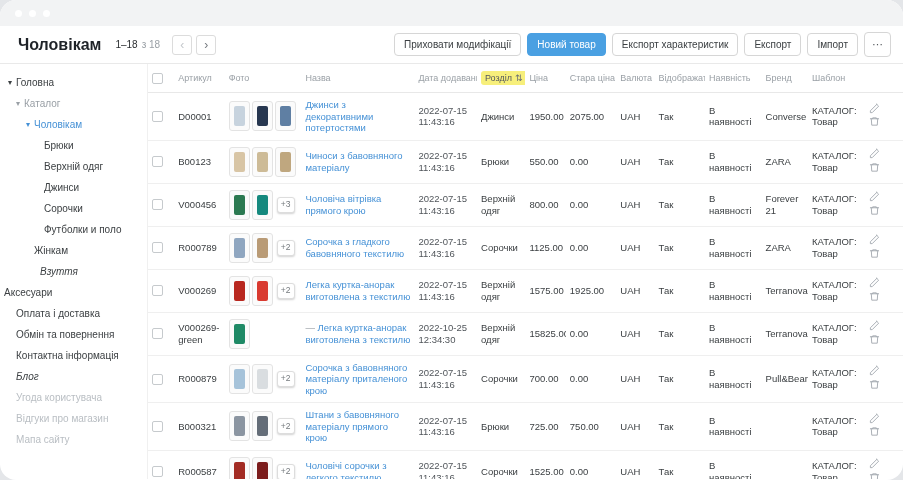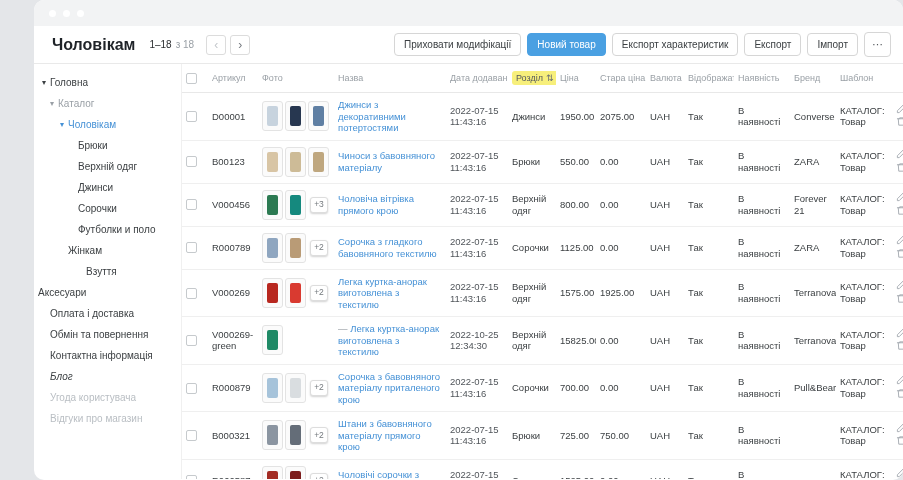--- a/index.html
+++ b/index.html
@@ -11,23 +11,22 @@
   html,body{width:903px;height:480px;margin:0;padding:0;}
   body{
     background:#e4e6e9;
     font-family:"Liberation Sans","DejaVu Sans",sans-serif;
     color:#3c4043;
     overflow:hidden;
   }
   .window{
     position:absolute;inset:0;
     background:#fff;
-    border-radius:10px;
+    border-radius:16px;
     overflow:hidden;
-    margin-left:34px;
   }
   
   .titlebar{
     height:26px;background:#f2f3f4;
     display:flex;align-items:center;padding-left:15px;gap:7px;
   }
   .dot{width:7px;height:7px;border-radius:50%;background:#fff;}
   
   .toolbar{
     height:38px;background:#fff;border-bottom:1px solid #e9e9e9;
@@ -166,21 +165,21 @@
     <span>Сорочки</span>
   </div>
         <div class="side-item" style="padding-left: 44px;">
 
     <span>Футболки и поло</span>
   </div>
         <div class="side-item" style="padding-left: 34px;">
 
     <span>Жінкам</span>
   </div>
-        <div class="side-item" style="padding-left: 52px;">
+        <div class="side-item" style="padding-left: 40px; font-style: italic;">
 
     <span>Взуття</span>
   </div>
         <div class="side-item" style="">
 
     <span>Аксесуари</span>
   </div>
         <div class="side-item" style="padding-left: 16px;">
 
     <span>Оплата і доставка</span>
@@ -197,20 +196,24 @@
 
     <span>Блог</span>
   </div>
         <div class="side-item disabled" style="padding-left: 16px;">
 
     <span>Угода користувача</span>
   </div>
         <div class="side-item disabled" style="padding-left: 16px;">
 
     <span>Відгуки про магазин</span>
+  </div>
+        <div class="side-item disabled" style="padding-left: 16px;">
+
+    <span>Мапа сайту</span>
   </div>
       </div>
 
     <div class="main">
       <table>
         <colgroup>
           <col style="width:26px">
             <col style="width:50px">
             <col style="width:76px">
           <col style="width:112px">

